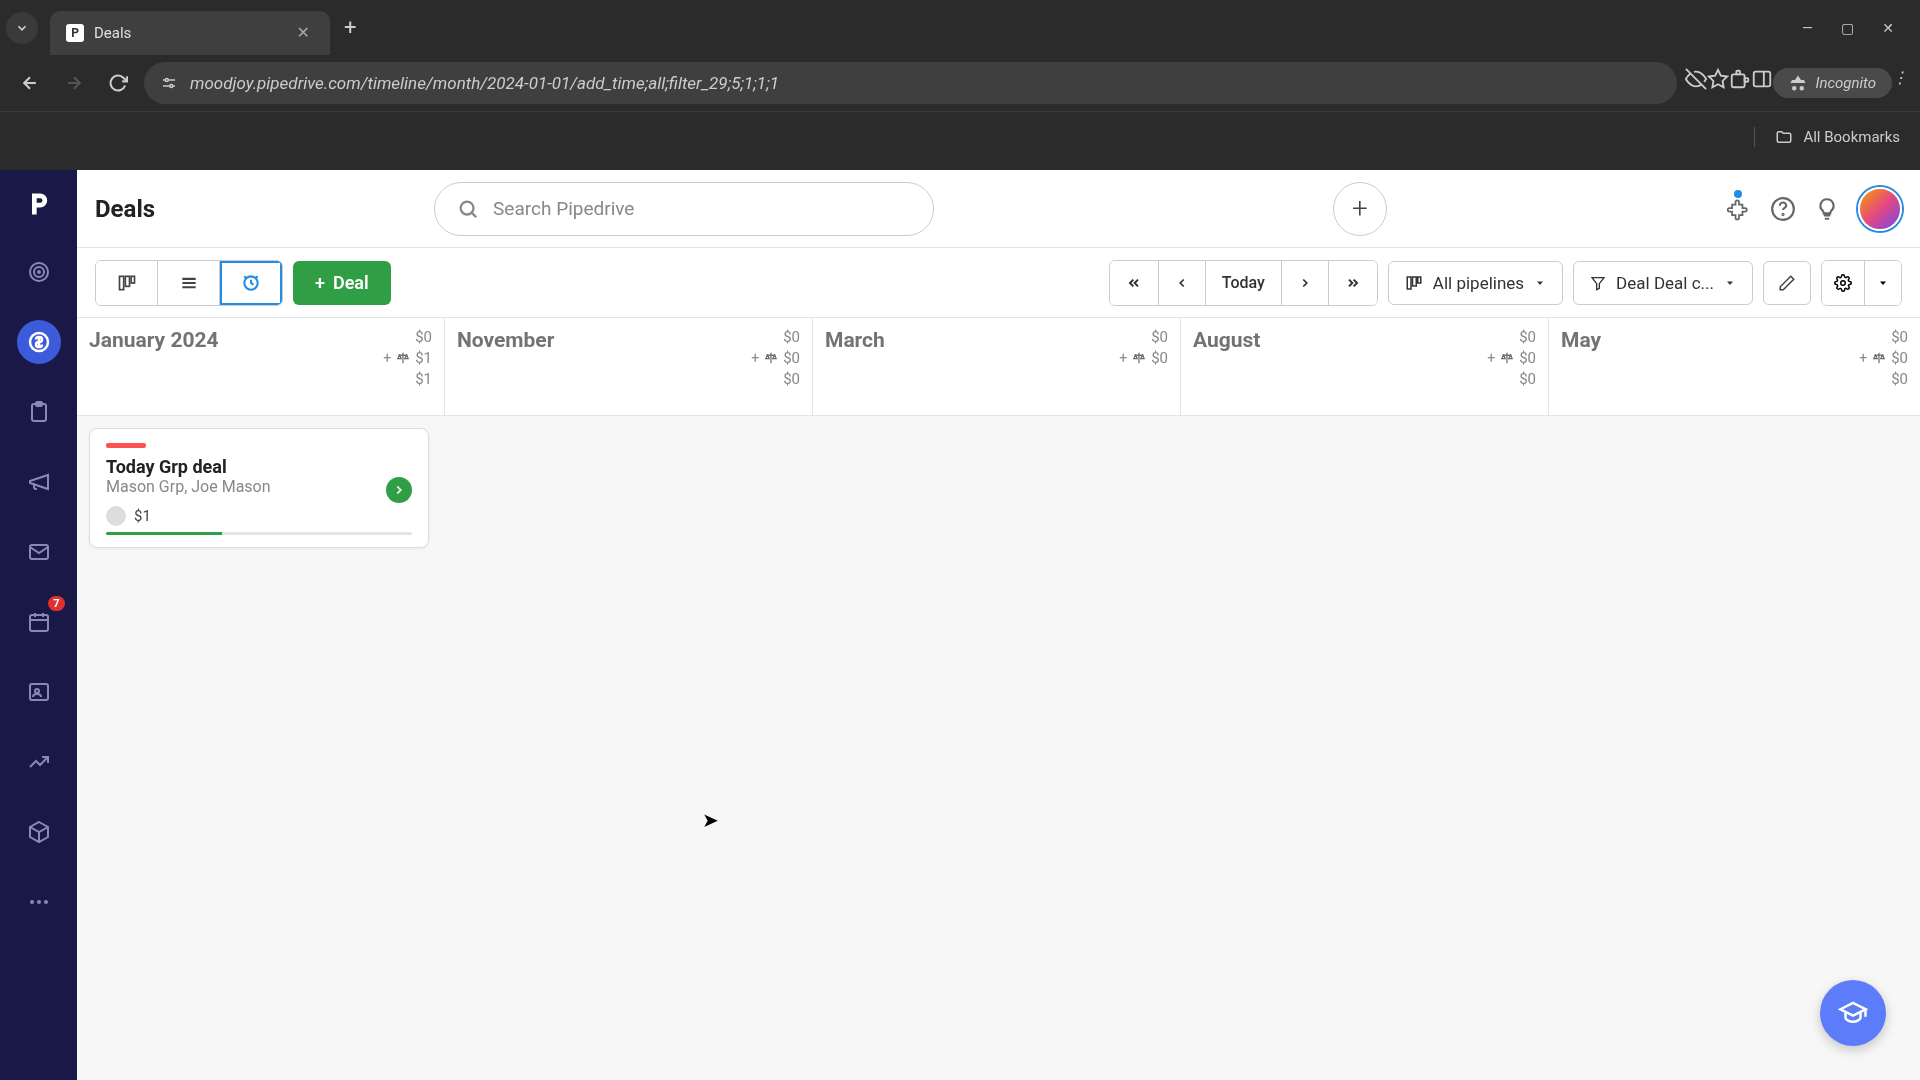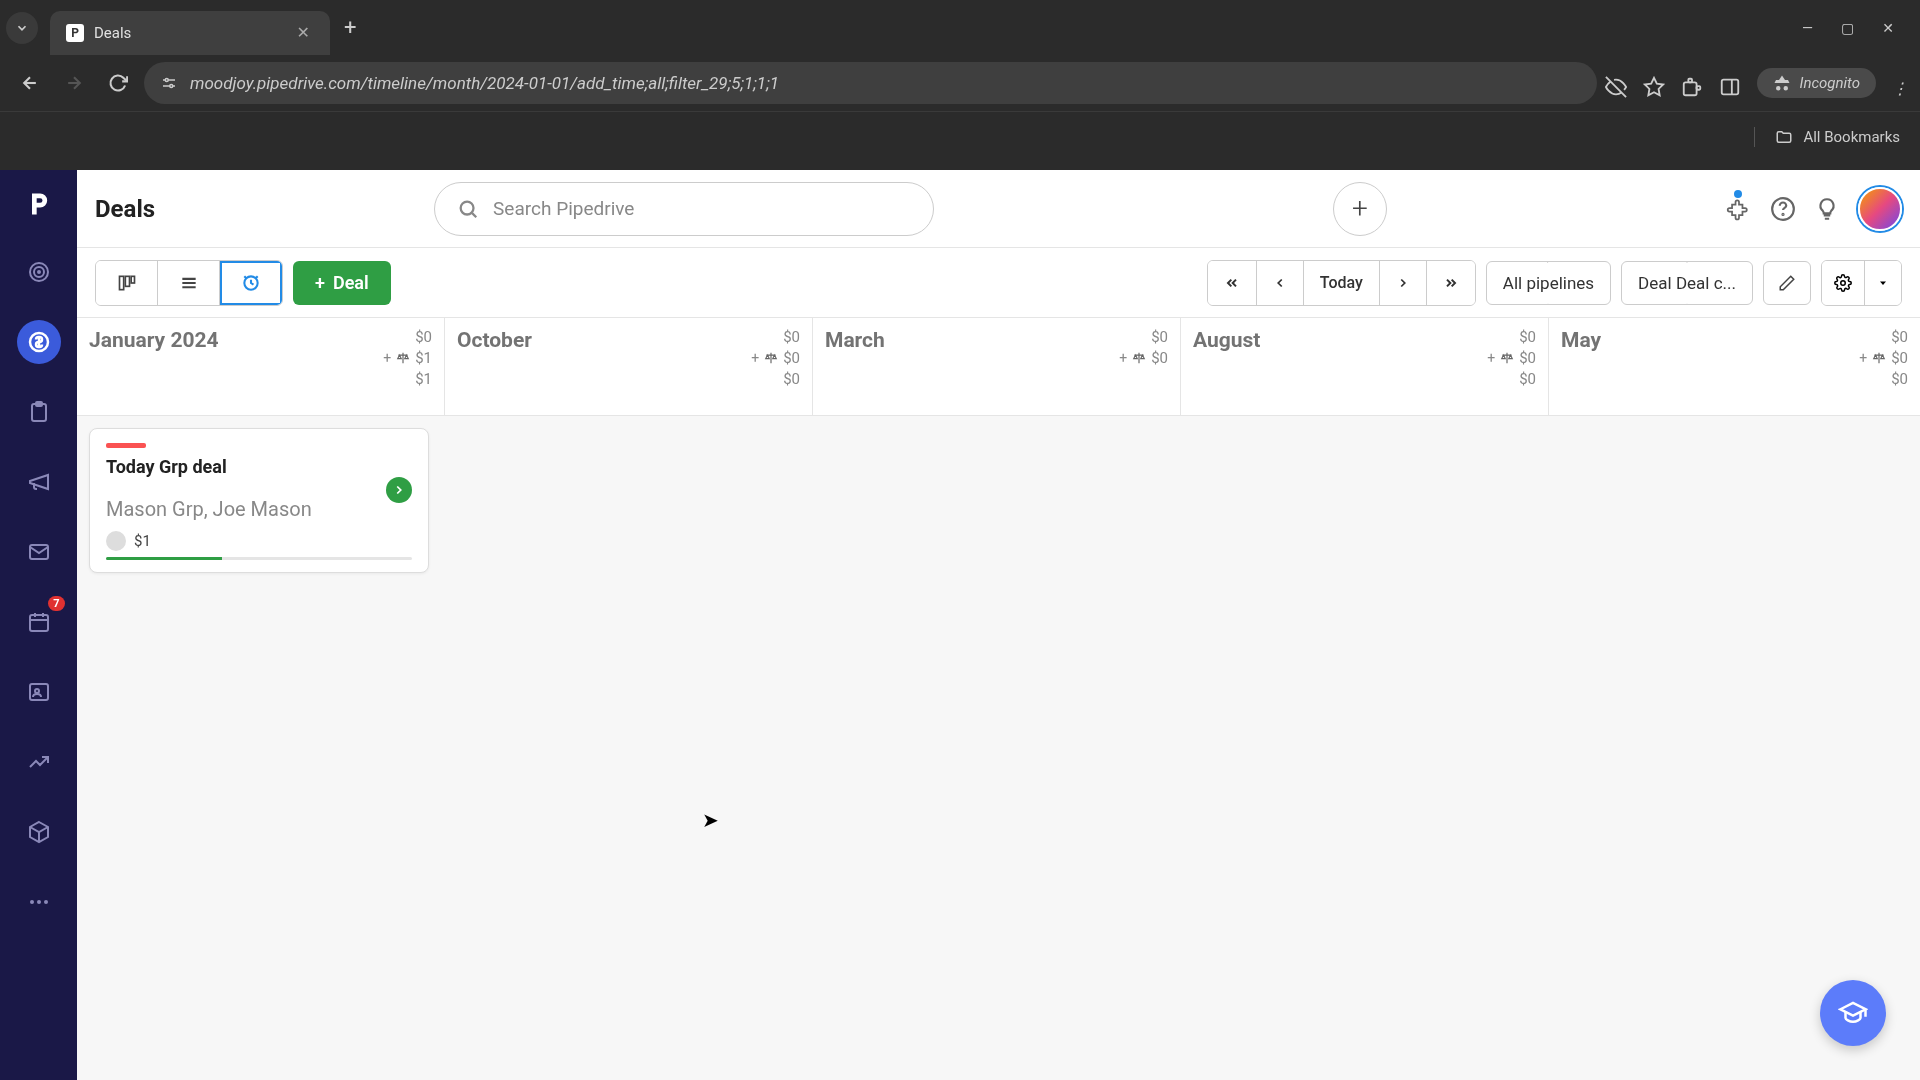--- a/index.html
+++ b/index.html
@@ -16,21 +16,21 @@
 .new-tab { color: #ccc; font-size: 22px; padding: 0 14px; cursor: pointer; }
 .window-controls { margin-left: auto; display: flex; gap: 28px; padding-right: 20px; color: #ccc; }
 .window-controls span { cursor: pointer; font-size: 14px; }
 
 .addr-bar { height: 56px; display: flex; align-items: center; padding: 0 12px; gap: 8px; font-style: italic; }
 .nav-btn { width: 36px; height: 36px; display: flex; align-items: center; justify-content: center; color: #ccc; cursor: pointer; border-radius: 50%; }
 .nav-btn.disabled { color: #555; }
 .url-field { flex: 1; background: #3f3f3f; border-radius: 22px; height: 42px; display: flex; align-items: center; padding: 0 16px; gap: 12px; color: #ccc; font-size: 17px; }
 .url-icon { color: #ccc; }
 .url-text { flex: 1; }
-.addr-right { display: flex; align-items: flex-end; gap: 16px; color: #ccc; }
+.addr-right { display: flex; align-items: flex-start; gap: 0; color: #ccc; }
 .incognito-pill { background: #4a4a4a; border-radius: 20px; padding: 6px 16px; display: flex; align-items: center; gap: 8px; font-size: 15px; }
 
 .bookmarks-row { height: 50px; display: flex; align-items: center; justify-content: flex-end; padding: 0 20px; color: #ccc; font-size: 15px; gap: 10px; border-top: 1px solid #3a3a3a; }
 .bookmarks-row .divider { width: 1px; height: 20px; background: #555; margin-right: 10px; }
 
 
 .app { position: absolute; top: 170px; left: 0; right: 0; bottom: 0; background: #f7f7f7; display: flex; }
 
 .sidebar { width: 77px; background: #1a1847; display: flex; flex-direction: column; align-items: center; padding-top: 14px; gap: 26px; }
 .sidebar-logo { width: 40px; height: 40px; display: flex; align-items: center; justify-content: center; color: #fff; font-weight: bold; font-size: 26px; }
@@ -51,21 +51,21 @@
 .toolbar { height: 70px; display: flex; align-items: center; padding: 0 18px; gap: 10px; border-bottom: 1px solid #e5e5e5; }
 .view-group { display: flex; border: 1px solid #ccc; border-radius: 6px; overflow: hidden; }
 .view-btn { width: 62px; height: 44px; display: flex; align-items: center; justify-content: center; cursor: pointer; color: #444; border-right: 1px solid #ccc; background: #fff; }
 .view-btn:last-child { border-right: none; }
 .view-btn.active { box-shadow: inset 0 0 0 2px #228be6; color: #228be6; }
 .deal-btn { background: #2f9e44; color: #fff; border: none; border-radius: 6px; height: 44px; padding: 0 22px; font-size: 18px; font-weight: 600; display: flex; align-items: center; gap: 8px; cursor: pointer; }
 .toolbar-spacer { flex: 1; }
 .nav-group { display: flex; border: 1px solid #ccc; border-radius: 6px; overflow: hidden; }
 .nav-cell { height: 44px; padding: 0 16px; display: flex; align-items: center; justify-content: center; border-right: 1px solid #ccc; cursor: pointer; background: #fff; font-size: 16px; color: #333; font-weight: 500; }
 .nav-cell:last-child { border-right: none; }
-.pill-btn { height: 44px; border: 1px solid #ccc; border-radius: 6px; padding: 0 16px; display: flex; align-items: center; gap: 10px; cursor: pointer; background: #fff; font-size: 17px; color: #333; flex-direction: column; }
+.pill-btn { height: 44px; border: 1px solid #ccc; border-radius: 6px; padding: 0 16px; display: flex; align-items: center; gap: 10px; cursor: pointer; background: #fff; font-size: 17px; color: #333; }
 .icon-btn { width: 48px; height: 44px; border: 1px solid #ccc; border-radius: 6px; display: flex; align-items: center; justify-content: center; cursor: pointer; background: #fff; color: #444; }
 .split-icon-btn { display: flex; border: 1px solid #ccc; border-radius: 6px; overflow: hidden; }
 .split-icon-btn > div { height: 44px; padding: 0 12px; display: flex; align-items: center; background: #fff; cursor: pointer; }
 .split-icon-btn > div:first-child { border-right: 1px solid #ccc; }
 
 .timeline { flex: 1; background: #f7f7f7; position: relative; overflow: hidden; }
 .month-row { display: flex; height: 98px; border-bottom: 1px solid #e5e5e5; background: #fff; }
 .month-col { border-right: 1px solid #e5e5e5; padding: 10px 12px 4px 12px; display: flex; flex-direction: column; position: relative; }
 .month-col:nth-child(1){ width: 368px; }
 .month-col:nth-child(2){ width: 368px; }
@@ -73,21 +73,21 @@
 .month-col:nth-child(4){ width: 368px; }
 .month-col:nth-child(5){ flex: 1; border-right: none; }
 .month-name { font-size: 21px; font-weight: 700; color: #737373; }
 .month-vals { position: absolute; right: 12px; top: 10px; text-align: right; font-size: 15px; color: #888; display: flex; flex-direction: column; gap: 3px; }
 .scale-line { display: flex; align-items: center; justify-content: flex-end; gap: 4px; }
 .scale-ic { font-size: 14px; }
 
 .deal-card { position: absolute; left: 12px; top: 110px; width: 340px; background: #fff; border: 1px solid #ddd; border-radius: 8px; padding: 14px 16px 12px 16px; box-shadow: 0 1px 3px rgba(0,0,0,.06); }
 .deal-stripe { width: 40px; height: 5px; background: #fa5252; border-radius: 2px; margin-bottom: 8px; }
 .deal-title { font-size: 18px; font-weight: 700; color: #222; }
-.deal-sub { font-size: 20px; color: #888; margin-top: 20px; }
+.deal-sub { font-size: 16px; color: #888; margin-top: 0; }
 .deal-row { display: flex; align-items: center; gap: 8px; margin-top: 10px; }
 .deal-avatar { width: 20px; height: 20px; border-radius: 50%; background: #ddd; }
 .deal-amount { font-size: 15px; color: #444; }
 .deal-bar { height: 3px; background: #e5e5e5; margin-top: 6px; border-radius: 2px; overflow: hidden; }
 .deal-bar-fill { height: 100%; width: 38%; background: #2f9e44; }
 .deal-arrow { position: absolute; right: 16px; top: 48px; width: 26px; height: 26px; background: #2f9e44; border-radius: 50%; display: flex; align-items: center; justify-content: center; color: #fff; font-size: 14px; }
 
 .fab { position: absolute; right: 34px; bottom: 34px; width: 66px; height: 66px; border-radius: 50%; background: #5c7cfa; display: flex; align-items: center; justify-content: center; color: #fff; cursor: pointer; box-shadow: 0 4px 12px rgba(0,0,0,.2); }
 
 .cursor { position: absolute; left: 625px; top: 490px; font-size: 20px; color: #000; pointer-events: none; }
@@ -407,21 +407,21 @@
                 <span class="scale-ic">+</span>
                 <svg width="16" height="14" viewBox="0 0 24 24" fill="none" stroke="#666" stroke-width="2">
                   <path d="M12 3v18M6 7l-3 6h6l-3-6zM18 7l-3 6h6l-3-6zM4 7h16"></path>
                 </svg>
                 <span>$1</span>
               </span>
             <span>$1</span>
           </div>
         </div>
         <div class="month-col">
-          <div class="month-name">October</div>
+          <div class="month-name">November</div>
           <div class="month-vals">
             <span>$0</span>
             <span class="scale-line">
                 <span class="scale-ic">+</span>
                 <svg width="16" height="14" viewBox="0 0 24 24" fill="none" stroke="#666" stroke-width="2">
                   <path d="M12 3v18M6 7l-3 6h6l-3-6zM18 7l-3 6h6l-3-6zM4 7h16"></path>
                 </svg>
                 <span>$0</span>
               </span>
             <span>$0</span>

